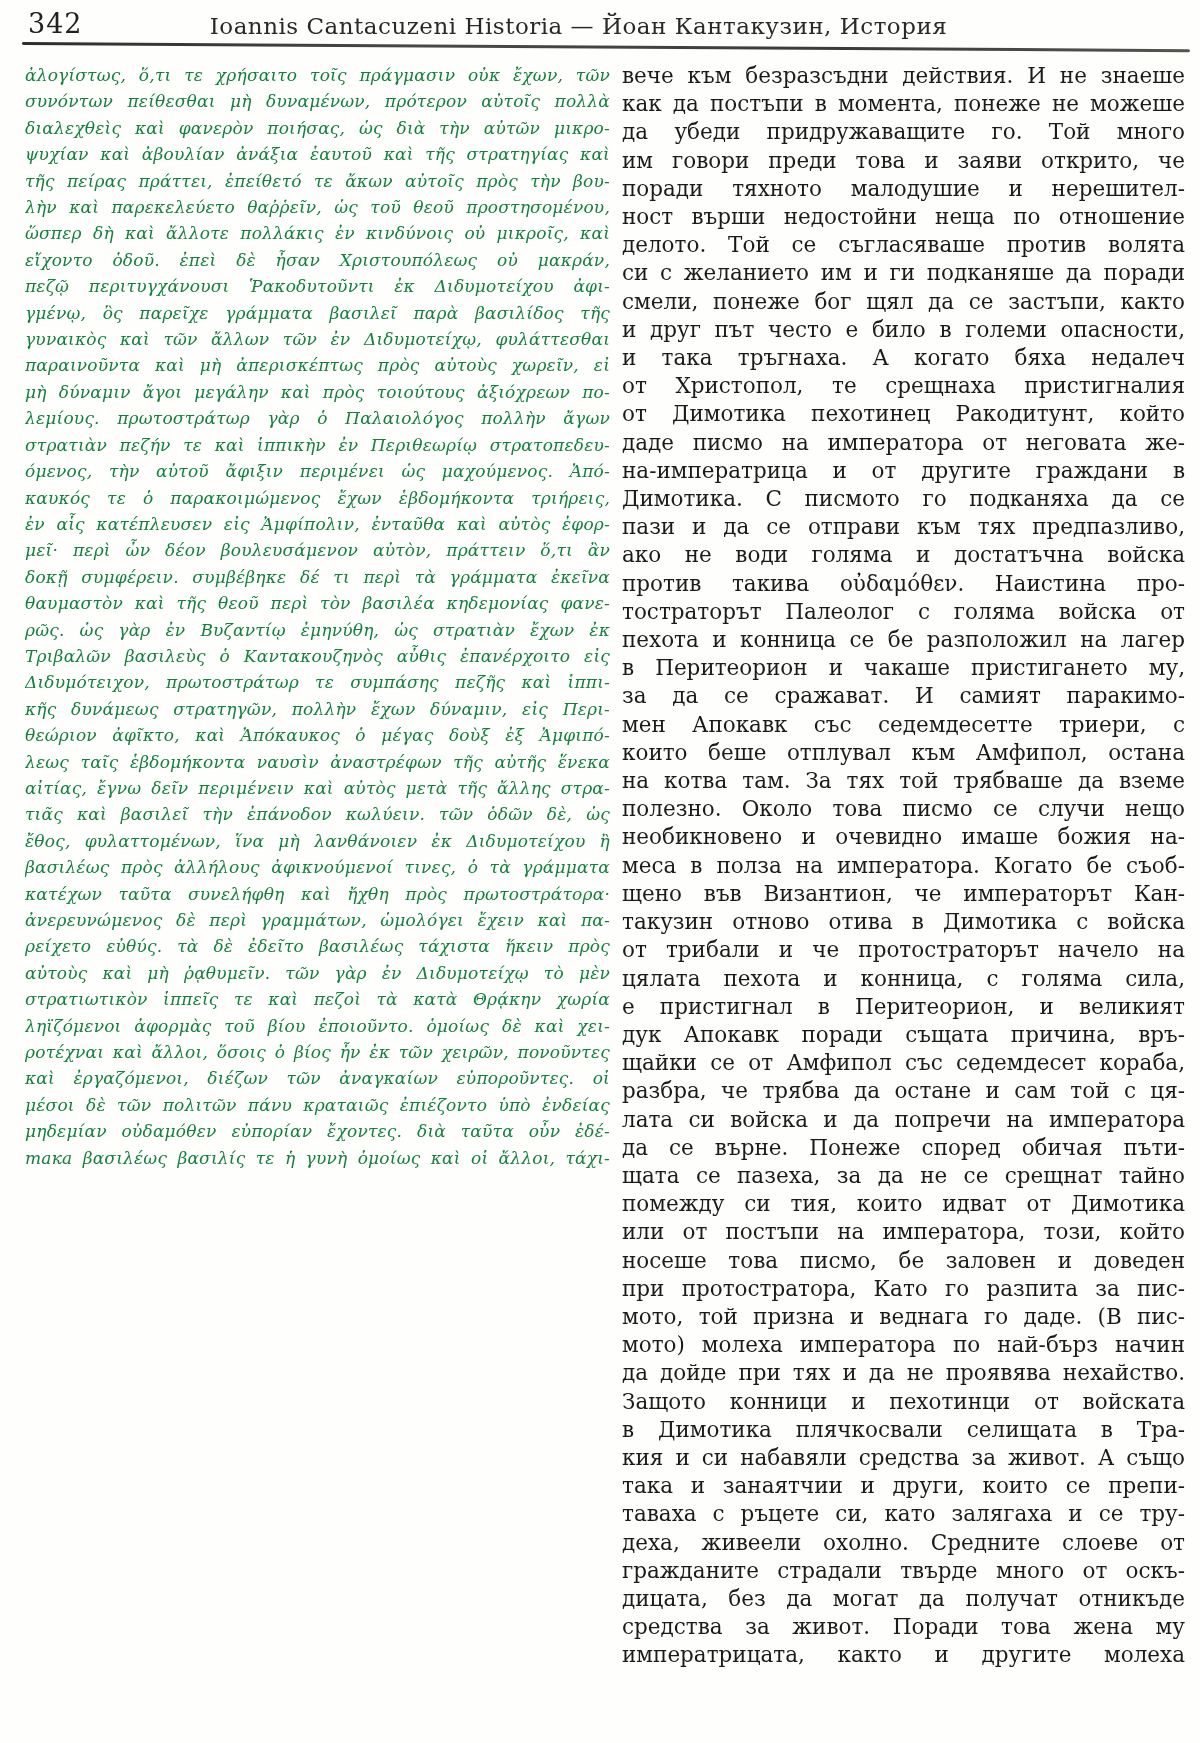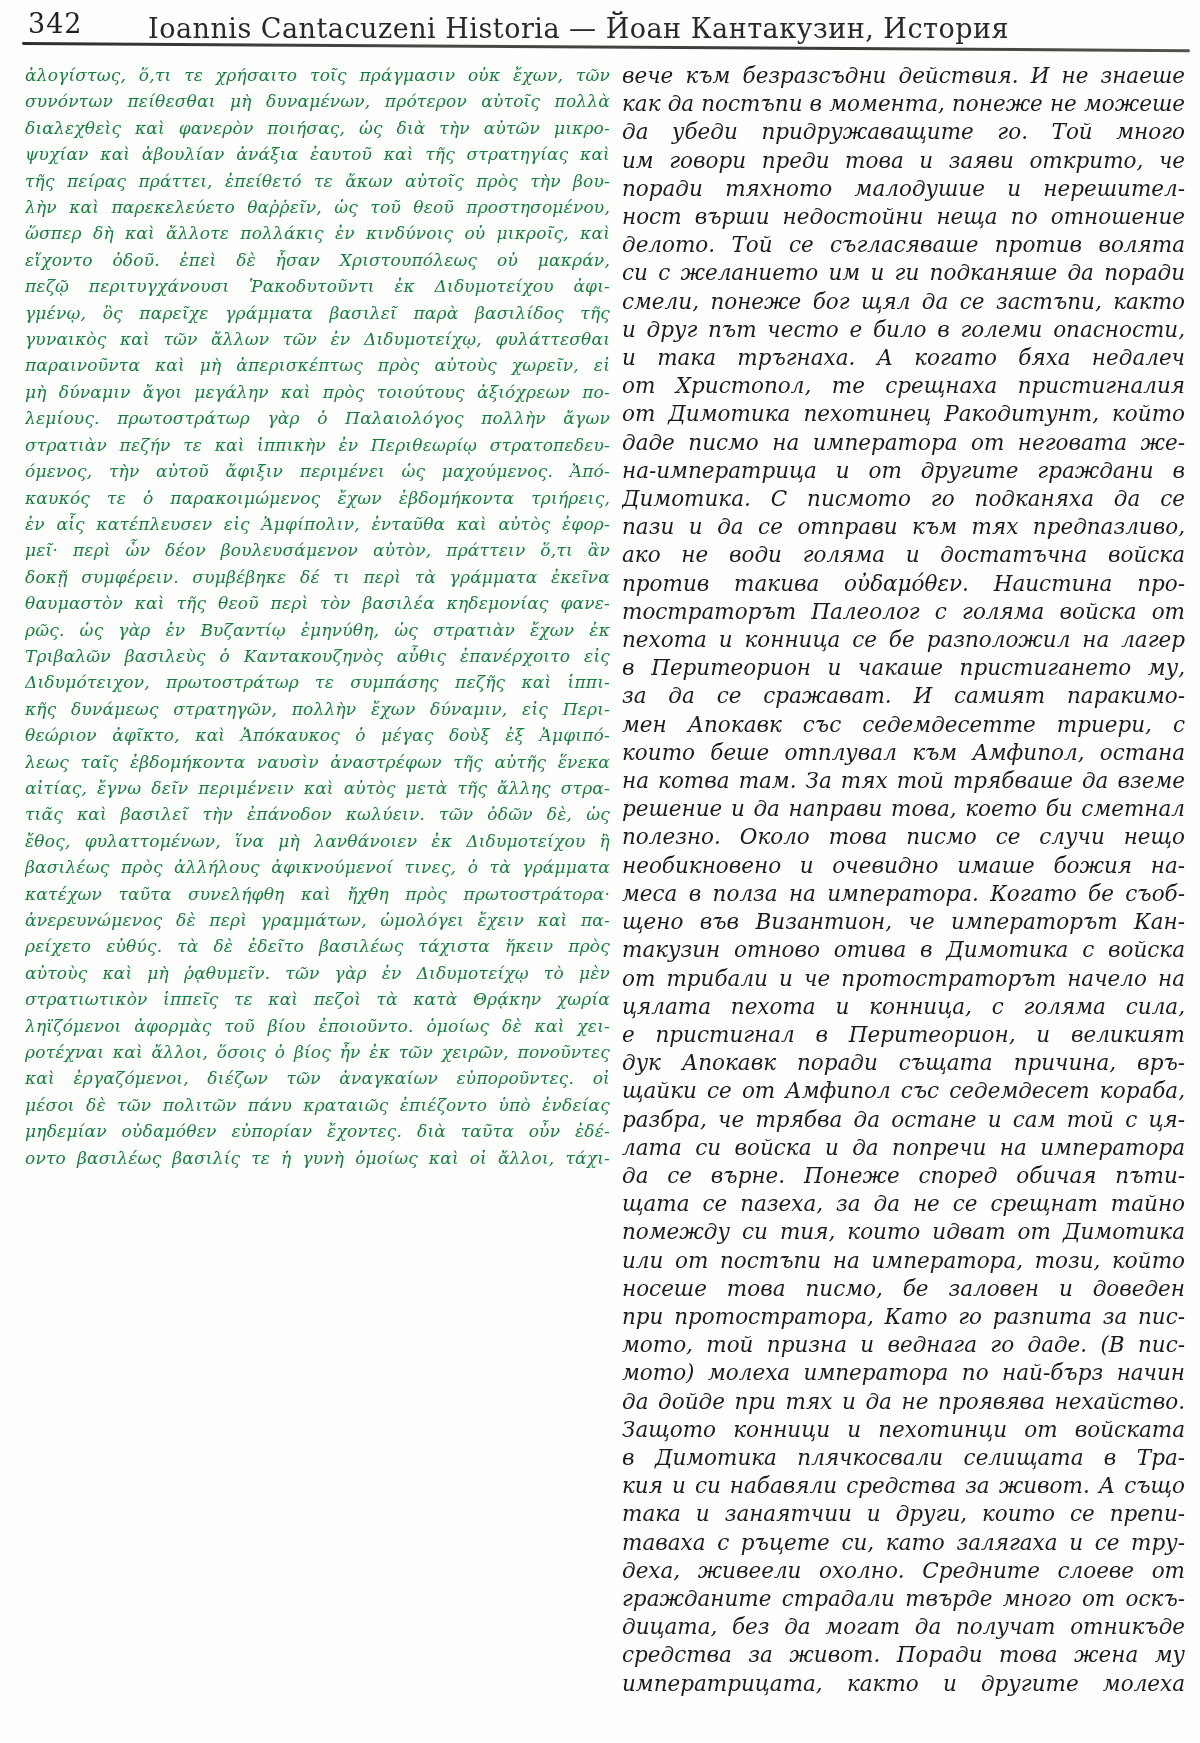--- a/index.html
+++ b/index.html
@@ -33,21 +33,21 @@
     letter-spacing: 1px;
     font-family: "DejaVu Serif", serif;
     color: #222120;
   }
   .running-title {
     position: absolute;
     left: 0;
     right: 60px;
     top: 7px;
     text-align: center;
-    font-size: 27px;
+    font-size: 23px;
     letter-spacing: 0.5px;
     color: #2a2927;
     font-family: "DejaVu Serif", serif;
   }
   .header-rule {
     position: absolute;
     top: 42px;
     left: 22px;
     width: 1168px;
     height: 2.5px;
@@ -90,21 +90,20 @@
     width: 563px;
   }
   .col-bulgarian .line {
     font-family: "DejaVu Serif", serif;
     font-size: 21.5px;
     line-height: 28.2px;
     text-align: justify;
     text-align-last: justify;
     color: #1c1b19;
     white-space: nowrap;
-    font-style: italic;
   }
   
   @supports (text-align-last: justify) {
     .col .line { white-space: normal; }
   }
 </style>
 </head>
 <body>
 
 <div class="page">
@@ -152,21 +151,21 @@
         <div class="line">κατέχων ταῦτα συνελήφθη καὶ ἤχθη πρὸς πρωτοστράτορα·</div>
         <div class="line">ἀνερευνώμενος δὲ περὶ γραμμάτων, ὡμολόγει ἔχειν καὶ πα-</div>
         <div class="line">ρείχετο εὐθύς. τὰ δὲ ἐδεῖτο βασιλέως τάχιστα ἥκειν πρὸς</div>
         <div class="line">αὐτοὺς καὶ μὴ ῥᾳθυμεῖν. τῶν γὰρ ἐν Διδυμοτείχῳ τὸ μὲν</div>
         <div class="line">στρατιωτικὸν ἱππεῖς τε καὶ πεζοὶ τὰ κατὰ Θρᾴκην χωρία</div>
         <div class="line">ληϊζόμενοι ἀφορμὰς τοῦ βίου ἐποιοῦντο. ὁμοίως δὲ καὶ χει-</div>
         <div class="line">ροτέχναι καὶ ἄλλοι, ὅσοις ὁ βίος ἦν ἐκ τῶν χειρῶν, πονοῦντες</div>
         <div class="line">καὶ ἐργαζόμενοι, διέζων τῶν ἀναγκαίων εὐποροῦντες. οἱ</div>
         <div class="line">μέσοι δὲ τῶν πολιτῶν πάνυ κραταιῶς ἐπιέζοντο ὑπὸ ἐνδείας</div>
         <div class="line">μηδεμίαν οὐδαμόθεν εὐπορίαν ἔχοντες. διὰ ταῦτα οὖν ἐδέ-</div>
-        <div class="line">οντο βασιλέως βασιλίς τε ἡ γυνὴ ὁμοίως καὶ οἱ ἄλλοι, τάχι-</div>
+        <div class="line">така βασιλέως βασιλίς τε ἡ γυνὴ ὁμοίως καὶ οἱ ἄλλοι, τάχι-</div>
       </section>
     <section class="col col-bulgarian">
         <div class="line">вече към безразсъдни действия. И не знаеше</div>
         <div class="line">как да постъпи в момента, понеже не можеше</div>
         <div class="line">да убеди придружаващите го. Той много</div>
         <div class="line">им говори преди това и заяви открито, че</div>
         <div class="line">поради тяхното малодушие и нерешител-</div>
         <div class="line">ност върши недостойни неща по отношение</div>
         <div class="line">делото. Той се съгласяваше против волята</div>
         <div class="line">си с желанието им и ги подканяше да поради</div>
@@ -181,21 +180,20 @@
         <div class="line">пази и да се отправи към тях предпазливо,</div>
         <div class="line">ако не води голяма и достатъчна войска</div>
         <div class="line">против такива οὐδαμόθεν. Наистина про-</div>
         <div class="line">тостраторът Палеолог с голяма войска от</div>
         <div class="line">пехота и конница се бе разположил на лагер</div>
         <div class="line">в Перитеорион и чакаше пристигането му,</div>
         <div class="line">за да се сражават. И самият паракимо-</div>
         <div class="line">мен Апокавк със седемдесетте триери, с</div>
         <div class="line">които беше отплувал към Амфипол, остана</div>
         <div class="line">на котва там. За тях той трябваше да вземе</div>
-        <div class="line">решение и да направи това, което би сметнал</div>
         <div class="line">полезно. Около това писмо се случи нещо</div>
         <div class="line">необикновено и очевидно имаше божия на-</div>
         <div class="line">меса в полза на императора. Когато бе съоб-</div>
         <div class="line">щено във Византион, че императорът Кан-</div>
         <div class="line">такузин отново отива в Димотика с войска</div>
         <div class="line">от трибали и че протостраторът начело на</div>
         <div class="line">цялата пехота и конница, с голяма сила,</div>
         <div class="line">е пристигнал в Перитеорион, и великият</div>
         <div class="line">дук Апокавк поради същата причина, връ-</div>
         <div class="line">щайки се от Амфипол със седемдесет кораба,</div>

